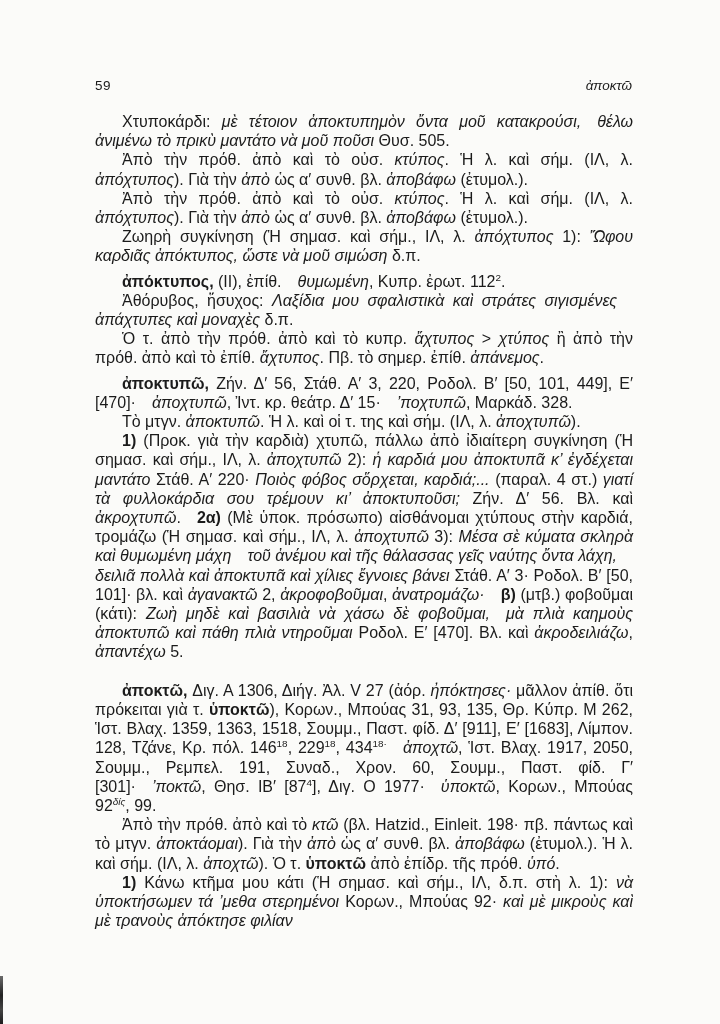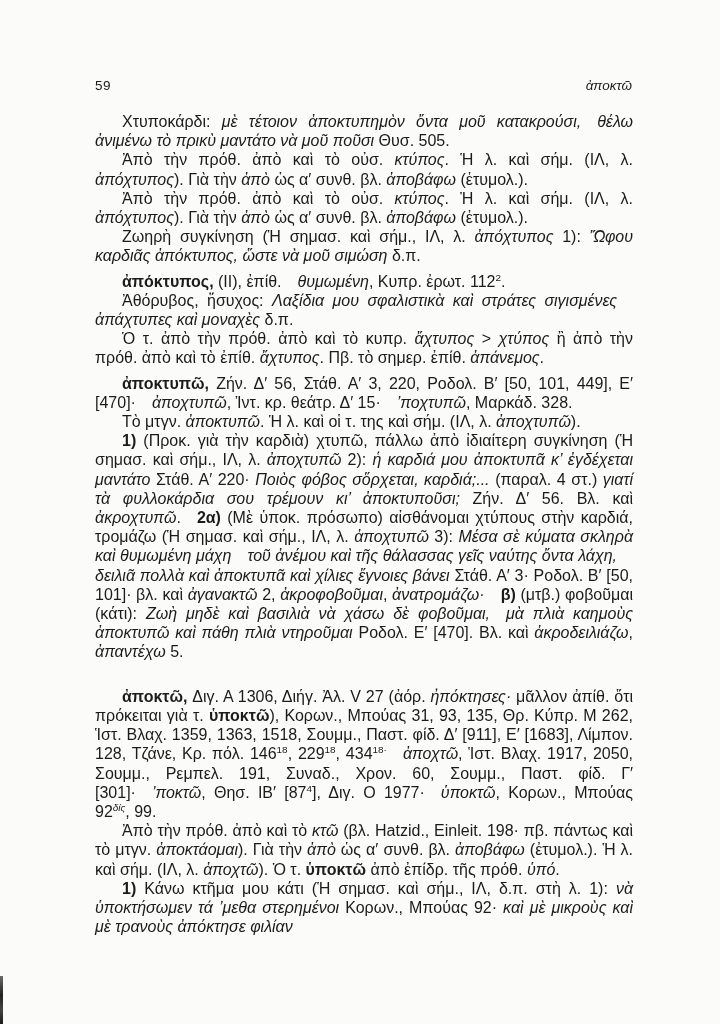--- a/index.html
+++ b/index.html
@@ -14,21 +14,21 @@
     font-size:13.5px;
   }
   .page-number { letter-spacing:0.5px; }
   .running-headword { font-style:italic; }
   .text-block {
     position:absolute; left:95px; width:538px; top:112px;
     font-size:16px; line-height:19.2px; text-align:justify;
   }
   p.para { margin:0; text-indent:27px; }
   p.entry { margin-top:6px; }
-  p.entry-lg { margin-top:25px; }
+  p.entry-lg { margin-top:19px; }
   .b { font-weight:700; }
   .i { font-style:italic; }
   sup { font-size:0.62em; line-height:0; vertical-align:super; }
   sup.i { font-style:italic; }
   .scan-artifact {
     position:absolute; left:0; top:976px; width:3px; height:48px;
     background:linear-gradient(#6b6b6b,#222 40%,#444 70%,#1d1d1d);
   }
 </style>
 </head>

